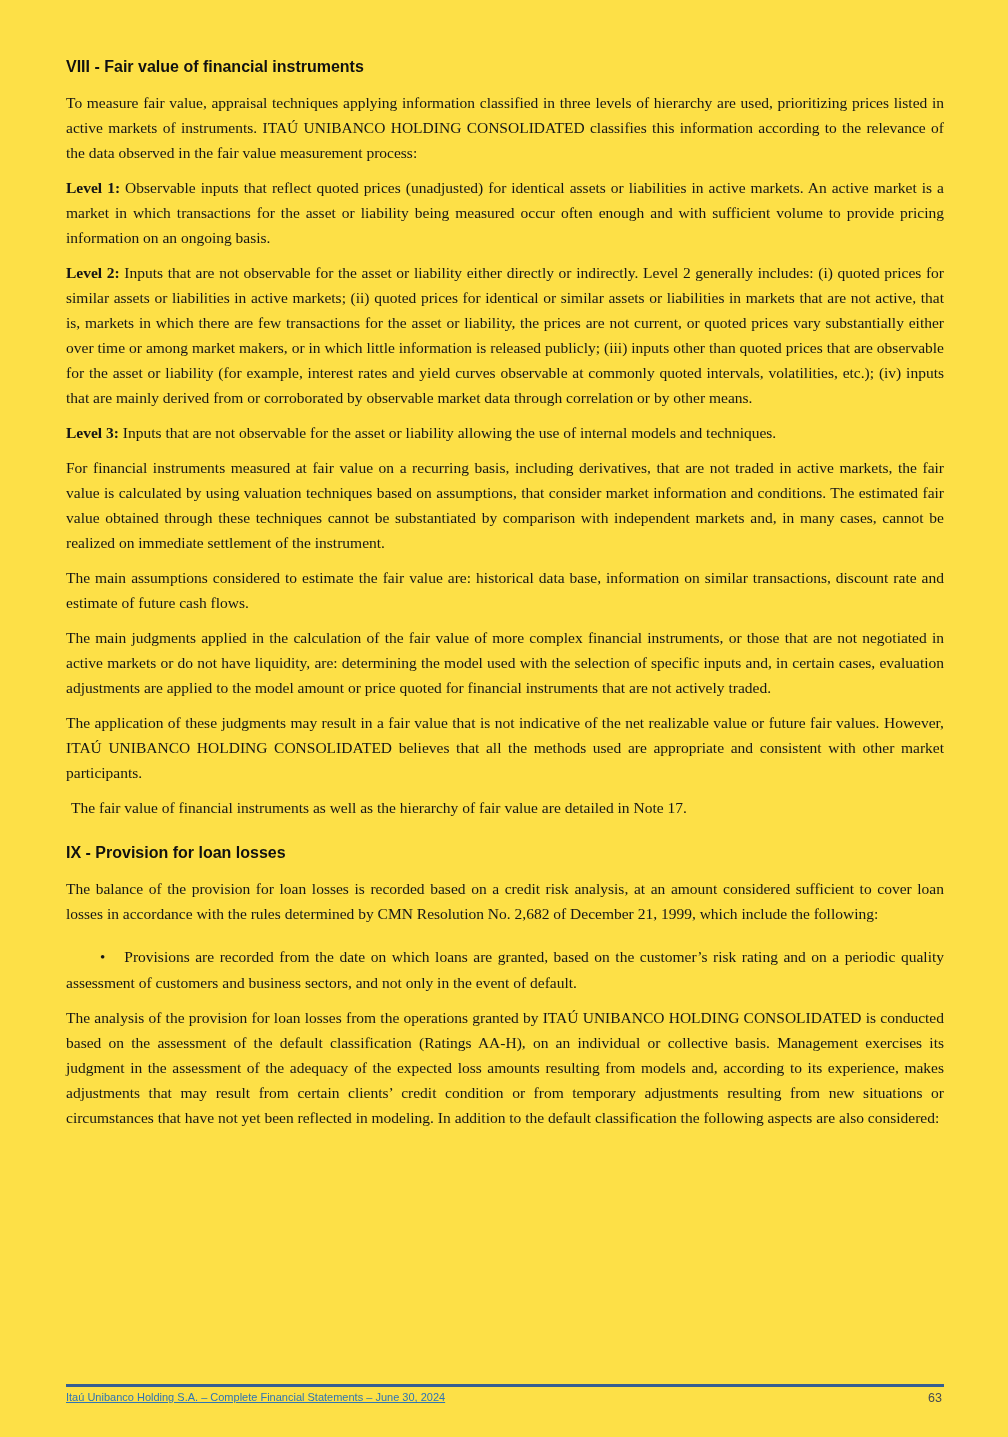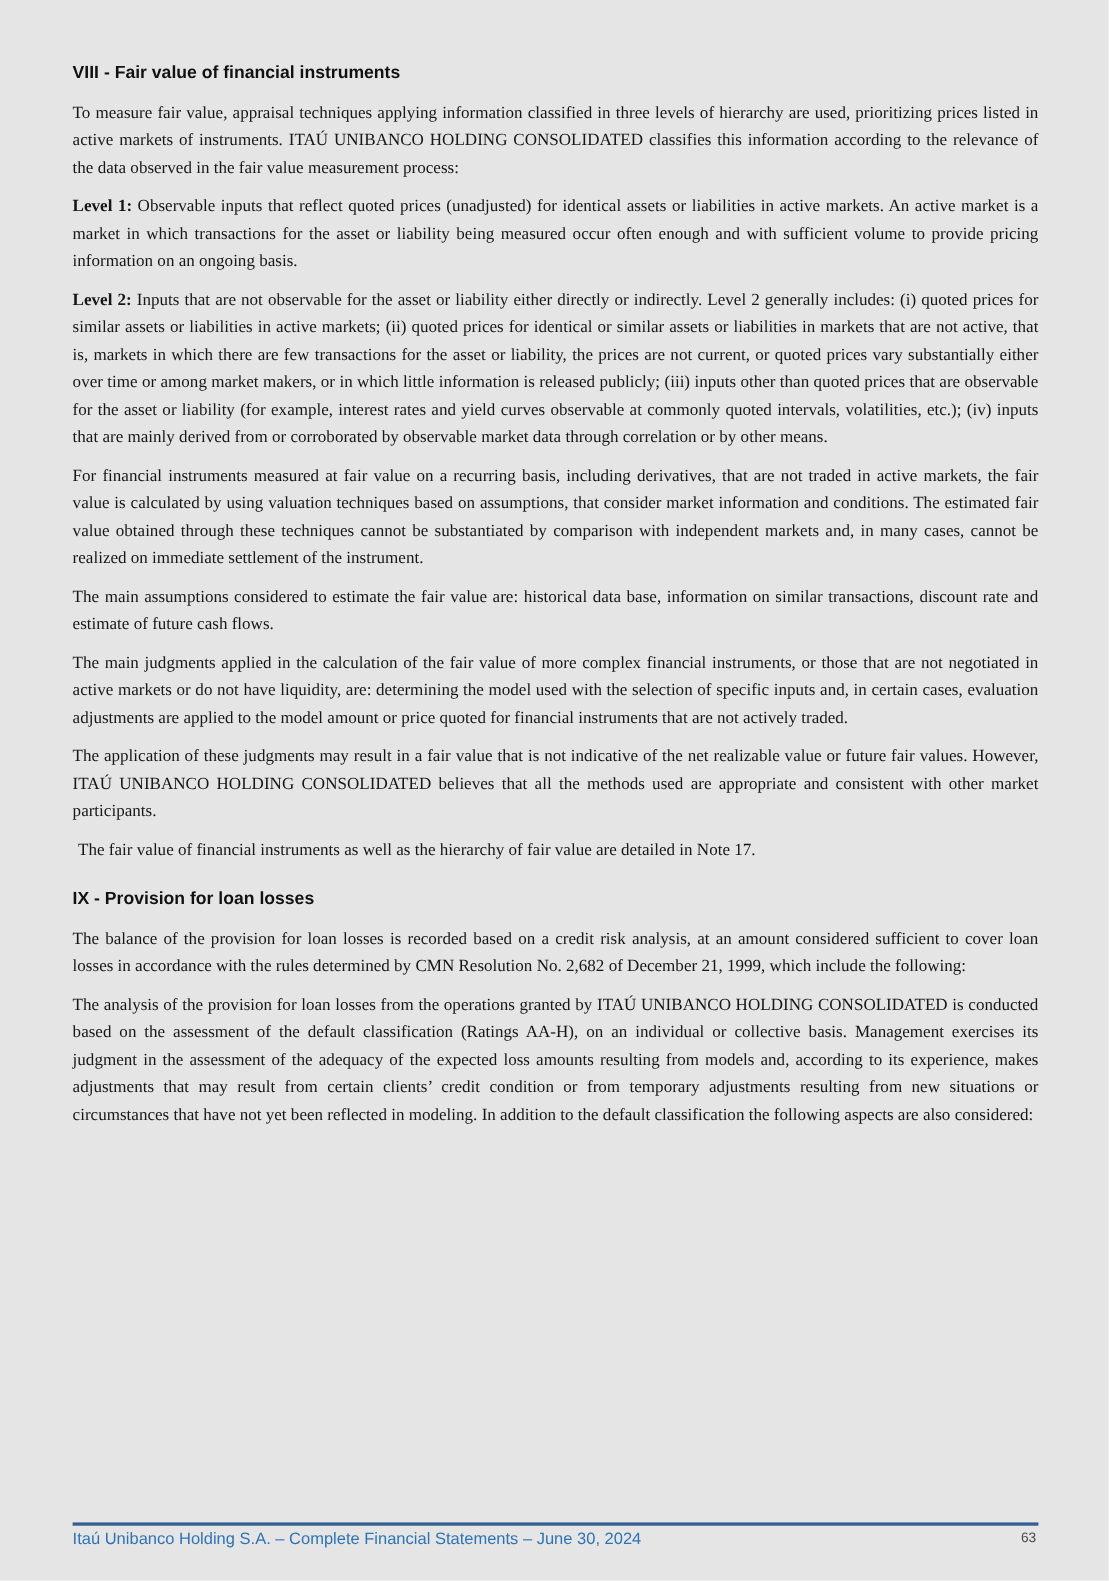--- a/index.html
+++ b/index.html
@@ -1,20 +1,20 @@
 <!DOCTYPE html>
 <html><head>
 <meta charset="utf-8">
 <style>
   html, body { margin: 0; padding: 0; background: #ffffff; }
   .page {
     position: relative;
     width: 1008px;
     height: 1437px;
-    background: #e5e5e5;
+    background: #fde047;
     font-family: "Liberation Sans", sans-serif;
     color: #161616;
     overflow: hidden;
   }
   .content {
     position: absolute;
     left: 66px;
     top: 54px;
     width: 878px;
   }
@@ -52,22 +52,23 @@
     left: 66px;
     width: 878px;
     top: 1384px;
     height: 3px;
     background: #365F91;
   }
   .footer-text {
     position: absolute;
     left: 66px;
     top: 1391px;
-    font-size: 15px;
+    font-size: 11px;
     color: #2E74B5;
+    text-decoration: underline;
   }
   .page-number {
     position: absolute;
     right: 66px;
     top: 1391px;
     font-size: 12.5px;
     color: #464A52;
   }
 </style>
 </head>
@@ -77,35 +78,37 @@
   <div class="content">
 
     <h2>VIII - Fair value of financial instruments</h2>
 
     <p>To measure fair value, appraisal techniques applying information classified in three levels of hierarchy are used, prioritizing prices listed in active markets of instruments. ITAÚ UNIBANCO HOLDING CONSOLIDATED classifies this information according to the relevance of the data observed in the fair value measurement process:</p>
 
     <p><b>Level 1:</b><span> Observable inputs that reflect quoted prices (unadjusted) for identical assets or liabilities in active markets. An active market is a market in which transactions for the asset or liability being measured occur often enough and with sufficient volume to provide pricing information on an ongoing basis.</span></p>
 
     <p><b>Level 2:</b><span> Inputs that are not observable for the asset or liability either directly or indirectly. Level 2 generally includes: (i) quoted prices for similar assets or liabilities in active markets; (ii) quoted prices for identical or similar assets or liabilities in markets that are not active, that is, markets in which there are few transactions for the asset or liability, the prices are not current, or quoted prices vary substantially either over time or among market makers, or in which little information is released publicly; (iii) inputs other than quoted prices that are observable for the asset or liability (for example, interest rates and yield curves observable at commonly quoted intervals, volatilities, etc.); (iv) inputs that are mainly derived from or corroborated by observable market data through correlation or by other means.</span></p>
 
+    <p><b>Level 3:</b><span> Inputs that are not observable for the asset or liability allowing the use of internal models and techniques.</span></p>
 
     <p>For financial instruments measured at fair value on a recurring basis, including derivatives, that are not traded in active markets, the fair value is calculated by using valuation techniques based on assumptions, that consider market information and conditions. The estimated fair value obtained through these techniques cannot be substantiated by comparison with independent markets and, in many cases, cannot be realized on immediate settlement of the instrument.</p>
 
     <p>The main assumptions considered to estimate the fair value are: historical data base, information on similar transactions, discount rate and estimate of future cash flows.</p>
 
     <p>The main judgments applied in the calculation of the fair value of more complex financial instruments, or those that are not negotiated in active markets or do not have liquidity, are: determining the model used with the selection of specific inputs and, in certain cases, evaluation adjustments are applied to the model amount or price quoted for financial instruments that are not actively traded.</p>
 
     <p>The application of these judgments may result in a fair value that is not indicative of the net realizable value or future fair values. However, ITAÚ UNIBANCO HOLDING CONSOLIDATED believes that all the methods used are appropriate and consistent with other market participants.</p>
 
     <p class="note">The fair value of financial instruments as well as the hierarchy of fair value are detailed in Note 17.</p>
 
     <h2 class="sec9">IX - Provision for loan losses</h2>
 
     <p>The balance of the provision for loan losses is recorded based on a credit risk analysis, at an amount considered sufficient to cover loan losses in accordance with the rules determined by CMN Resolution No. 2,682 of December 21, 1999, which include the following:</p>
 
+    <p class="bullet"><span class="glyph">•</span><span class="gap"></span><span>Provisions are recorded from the date on which loans are granted, based on the customer’s risk rating and on a periodic quality assessment of customers and business sectors, and not only in the event of default.</span></p>
 
 
     <p>The analysis of the provision for loan losses from the operations granted by ITAÚ UNIBANCO HOLDING CONSOLIDATED is conducted based on the assessment of the default classification (Ratings AA-H), on an individual or collective basis. Management exercises its judgment in the assessment of the adequacy of the expected loss amounts resulting from models and, according to its experience, makes adjustments that may result from certain clients’ credit condition or from temporary adjustments resulting from new situations or circumstances that have not yet been reflected in modeling. In addition to the default classification the following aspects are also considered:</p>
 
   </div>
 
   <div class="footer-rule"></div>
   <div class="footer-text">Itaú Unibanco Holding S.A. – Complete Financial Statements – June 30, 2024</div>
   <div class="page-number">63</div>
 </div>

